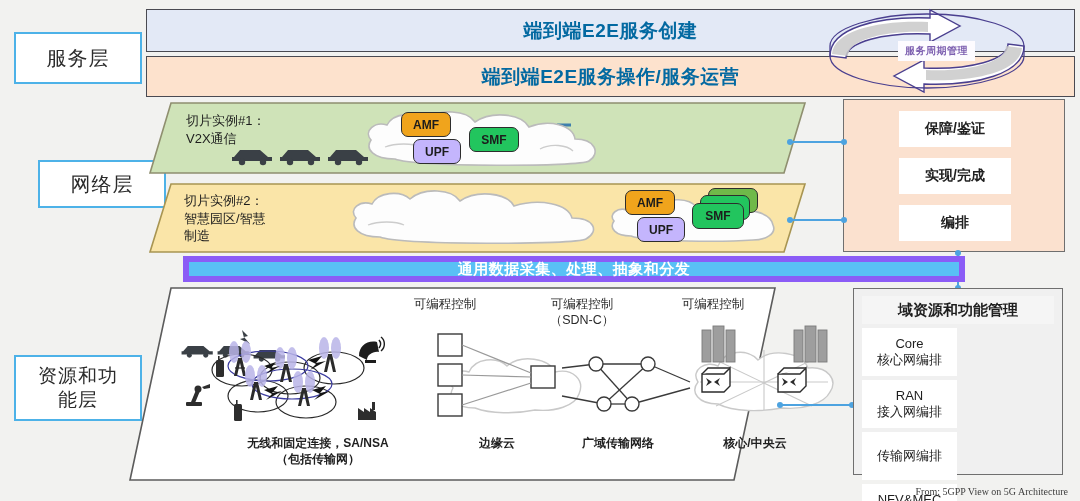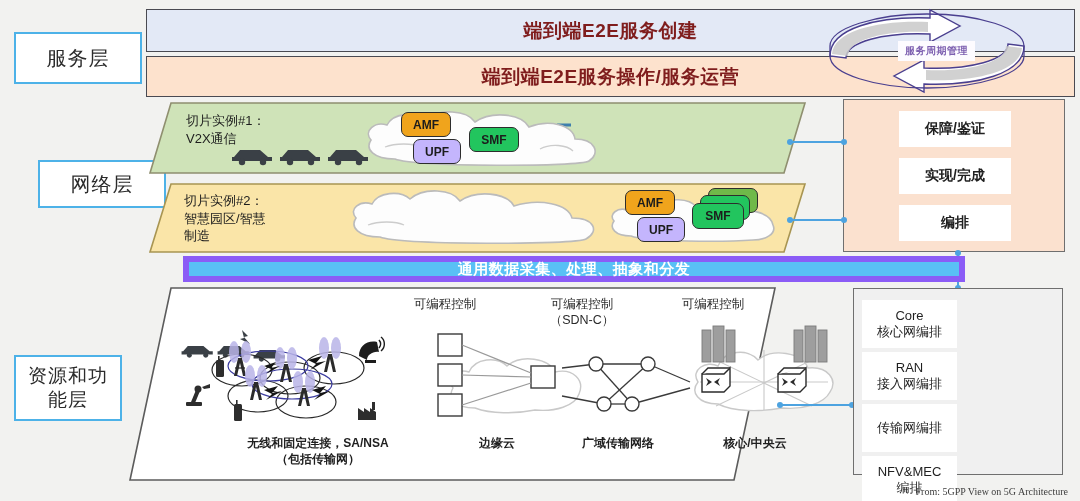--- a/index.html
+++ b/index.html
@@ -19,29 +19,29 @@
     box-sizing:border-box;
     display:flex;align-items:center;justify-content:center;
     text-align:center;
     color:#2b2b2b;
     font-size:20px;
     line-height:1.25;
     letter-spacing:1px;
   }
   #label-service{left:14px;top:32px;width:128px;height:52px;}
   #label-network{left:14px;top:160px;width:128px;height:48px;margin-left:24px;}
-  #label-resource{left:14px;top:355px;width:108px;height:66px;font-size:19px;}
+  #label-resource{left:14px;top:355px;width:128px;height:66px;font-size:19px;}
 
   
   .svc-bar{
     position:absolute;
     box-sizing:border-box;
     border:1.5px solid #4a4a52;
     display:flex;align-items:center;justify-content:center;
-    font-size:19px;font-weight:bold;color:#7f1d1d;
+    font-size:19px;font-weight:bold;color:#0369a1;
     letter-spacing:.5px;
   }
   #bar-create{left:146px;top:9px;width:929px;height:43px;background:#e3e9f6;}
   #bar-operate{left:146px;top:56px;width:929px;height:41px;background:#fde2cd;}
 
   
   #lifecycle{position:absolute;left:818px;top:8px;width:218px;height:86px;}
   #lifecycle-label{
     position:absolute;left:898px;top:41px;
     background:#fdfbff;
@@ -498,20 +498,21 @@
     <div class="node-label" style="left:312px;top:148px;width:110px;">边缘云</div>
     <div class="node-label" style="left:408px;top:148px;width:160px;">广域传输网络</div>
     <div class="node-label" style="left:560px;top:148px;width:130px;">核心/中央云</div>
   </div>
 
   <div class="conn" style="left:780px;top:404px;width:72px;height:2px;"></div>
   <div class="dot" style="left:777px;top:402px;"></div>
   <div class="dot" style="left:849px;top:402px;"></div>
 
   <div id="mgmt-res">
+    <div id="mgmt-res-title">域资源和功能管理</div>
     <div class="res-grid">
       <div class="res-cell">Core
 核心网编排</div>
       <div class="res-cell">RAN
 接入网编排</div>
       <div class="res-cell">传输网编排</div>
       <div class="res-cell">NFV&amp;MEC
 编排</div>
 
     </div>

